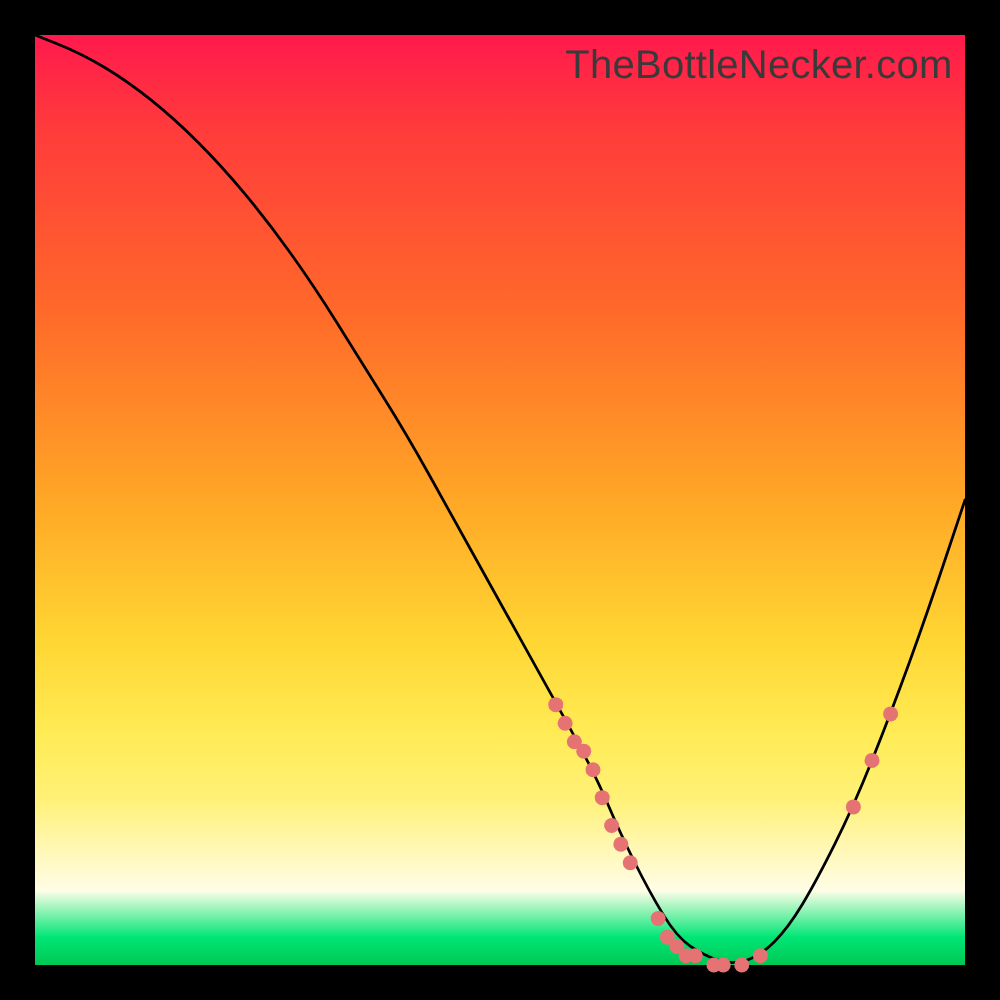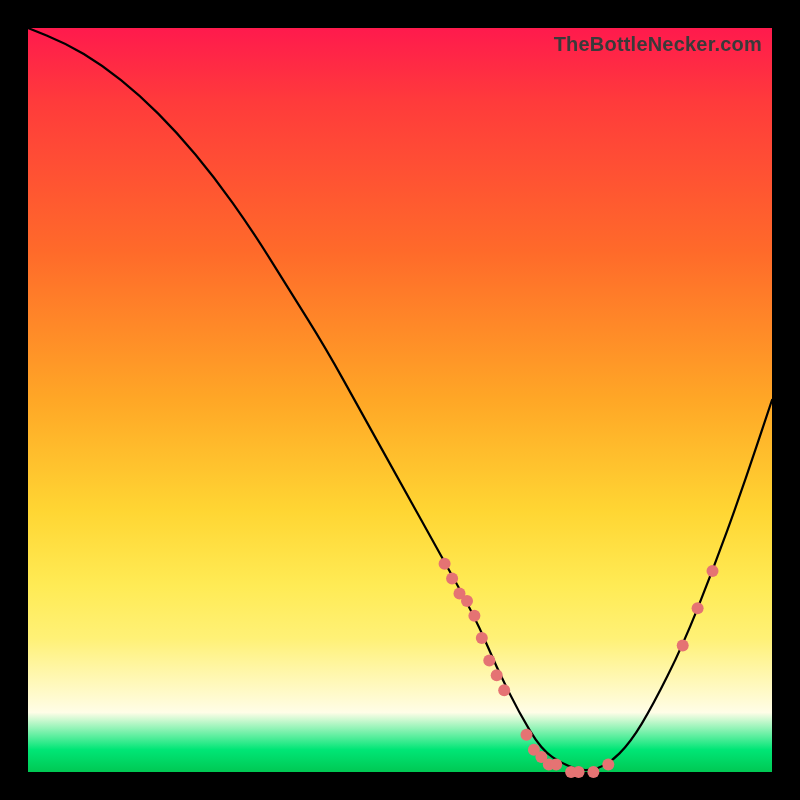--- a/index.html
+++ b/index.html
@@ -34,22 +34,22 @@
       #fffde7 92%,
       #00e676 97%,
       #00c853 100%
     );
   }
   .watermark {
     position: absolute;
     top: 5px;
     right: 10px;
     color: #3a3a3a;
-    font-size: 20px;
-    font-weight: bold;
+    font-size: 32px;
+    font-weight: normal;
     letter-spacing: 0.2px;
     user-select: none;
   }
   svg.curve {
     position: absolute;
     left: 0;
     top: 0;
     width: 744px;
     height: 744px;
     overflow: visible;

